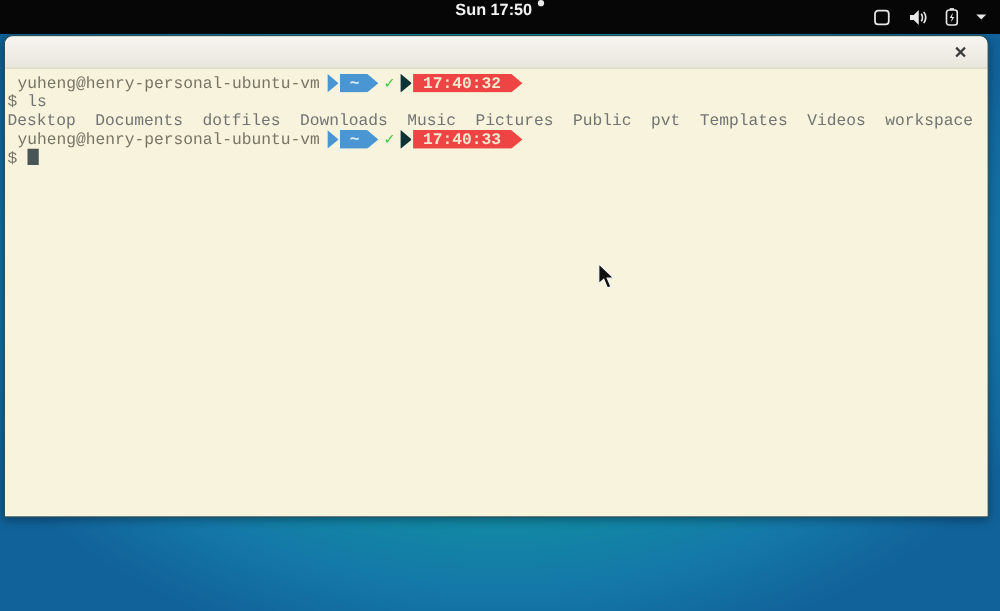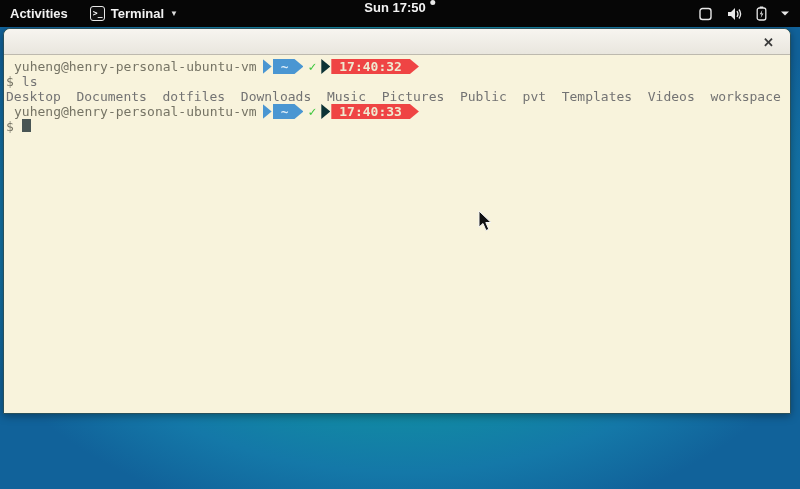--- a/index.html
+++ b/index.html
@@ -53,21 +53,21 @@
     position:absolute; right:16px; top:50%; transform:translateY(-50%);
     color:#3a3a3a; font-size:13px; font-weight:700; cursor:default; line-height:1;
   }
 
   
   .term {
     flex:1; background:#f8f3dc; padding:4px 2px 0 2px;
     font-family:"DejaVu Sans Mono", monospace; font-size:13px; line-height:15px;
     color:#6f6d5f; position:relative;
   }
-  .line { height:15px; white-space:pre; display:flex; align-items:flex-start; }
+  .line { height:15px; white-space:pre; display:flex; align-items:flex-start;font-family:Liberation Mono, monospace; }
   .prompt { padding-left:8px; }
   .user { color:#767465; }
   .dollar { color:#767465; }
   .cmd { color:#737373; margin-left:8px; }
   .dirs { color:#737373; }
 
   .pl-chevron { width:9px; height:15px; display:inline-block; margin-left:6px; margin-right:1px;
     clip-path:polygon(0 0, 100% 50%, 0 100%); }
   .pl-chevron.blue { background:#4a96d2; }
   .pl-chevron.dark { background:#0d3336; margin-left:5px; }
@@ -81,28 +81,20 @@
 
   
   .mouse { position:absolute; left:478px; top:183px; z-index:40; }
 </style>
 </head>
 <body>
 
 <div class="screen">
 
   <div class="topbar">
-    <div class="tb-left">
-      <div class="tb-item">Activities</div>
-      <div class="tb-item">
-        <span class="app-icon">&gt;_</span>
-        <span>Terminal</span>
-        <span class="caret">▼</span>
-      </div>
-    </div>
 
     <div class="tb-center">
       <span>Sun 17:50</span>
       <span class="notif-dot"></span>
     </div>
 
     <div class="tb-right">
       <svg width="15" height="14" viewBox="0 0 15 14">
         <rect x="2" y="1.5" width="11" height="11" rx="2.5" fill="none" stroke="#e8e8e8" stroke-width="1.4"></rect>
       </svg>

